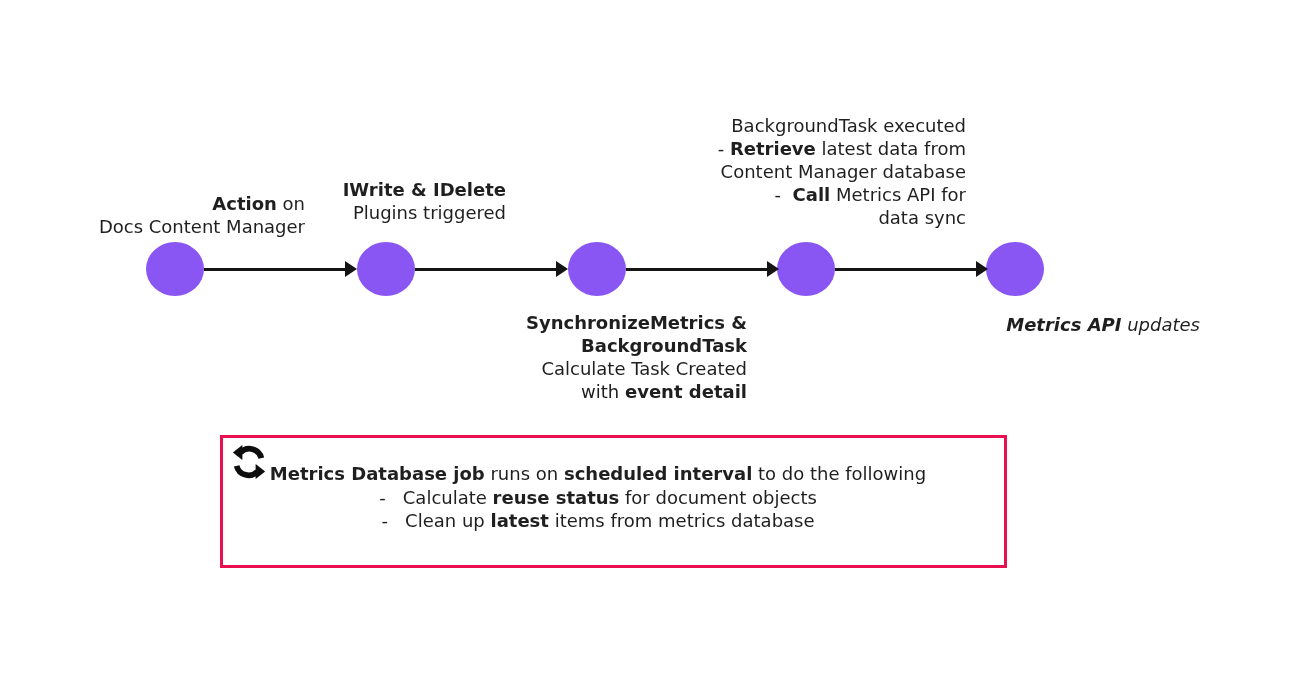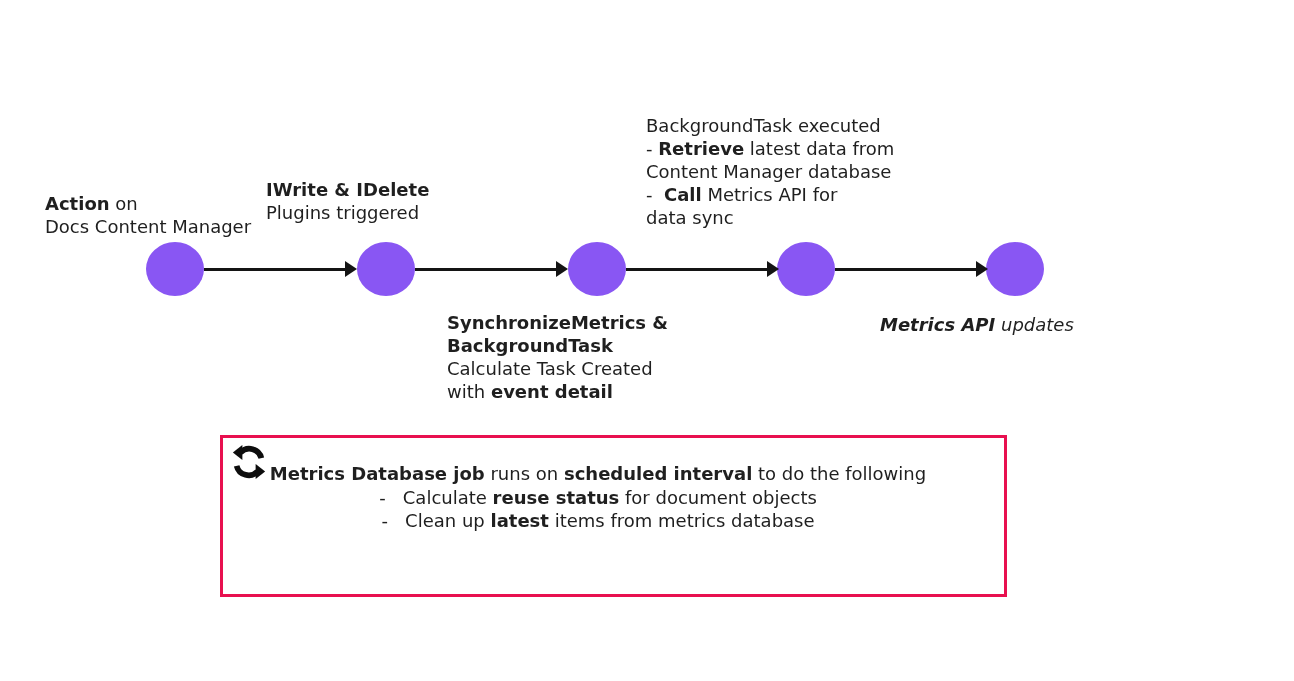--- a/index.html
+++ b/index.html
@@ -13,21 +13,21 @@
     height: 681px;
     background: #ffffff;
     overflow: hidden;
     font-family: "DejaVu Sans", sans-serif;
     font-size: 18px;
     line-height: 23px;
     color: var(--text-color, #1f1f1f);
   }
   .label {
     position: absolute;
-    text-align: left;
+    text-align: right;
   }
   .line { white-space: pre; }
   .b { font-weight: 700; }
   .node {
     position: absolute;
     width: 58px;
     height: 54px;
     border-radius: 50%;
     background: var(--node-color, #8956F3);
     top: 242px;
@@ -54,21 +54,21 @@
     height: 0;
     border-top: 8px solid transparent;
     border-bottom: 8px solid transparent;
     border-left: 12px solid var(--arrow-color, #141414);
   }
   .loop-box {
     position: absolute;
     left: 220px;
     top: 435px;
     width: 787px;
-    height: 162px;
+    height: 133px;
     box-sizing: border-box;
     border: 3px solid var(--box-border-color, #E8104F);
     background: #ffffff;
   }
   .loop-box .icon {
     position: absolute;
     left: 7px;
     top: 5px;
     width: 38px;
     height: 38px;

